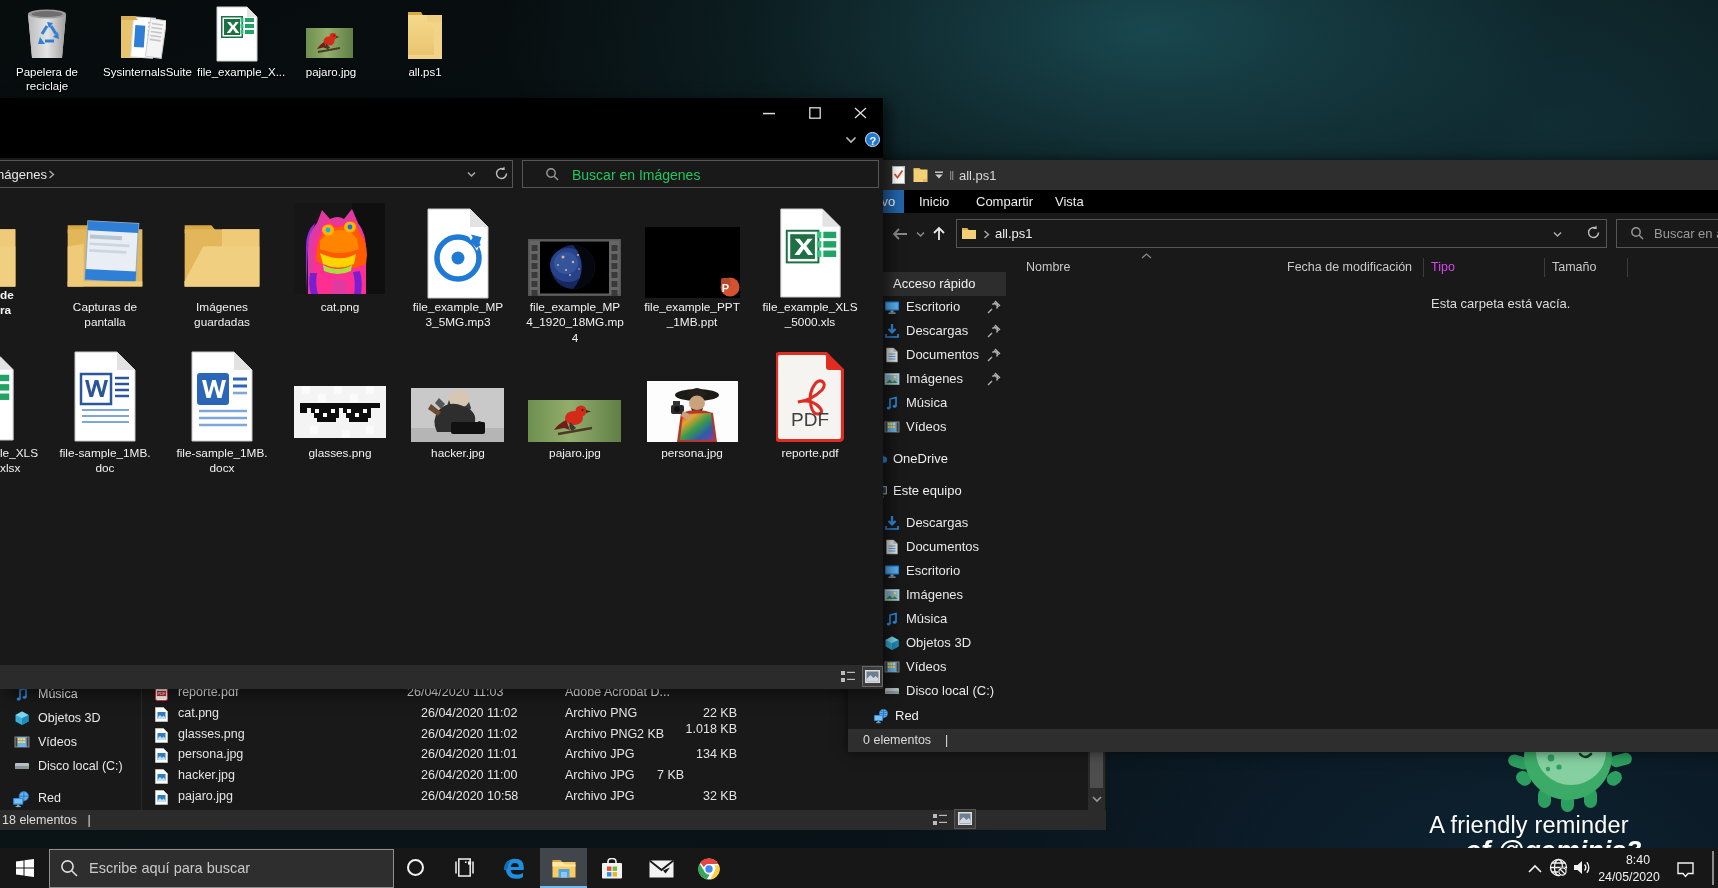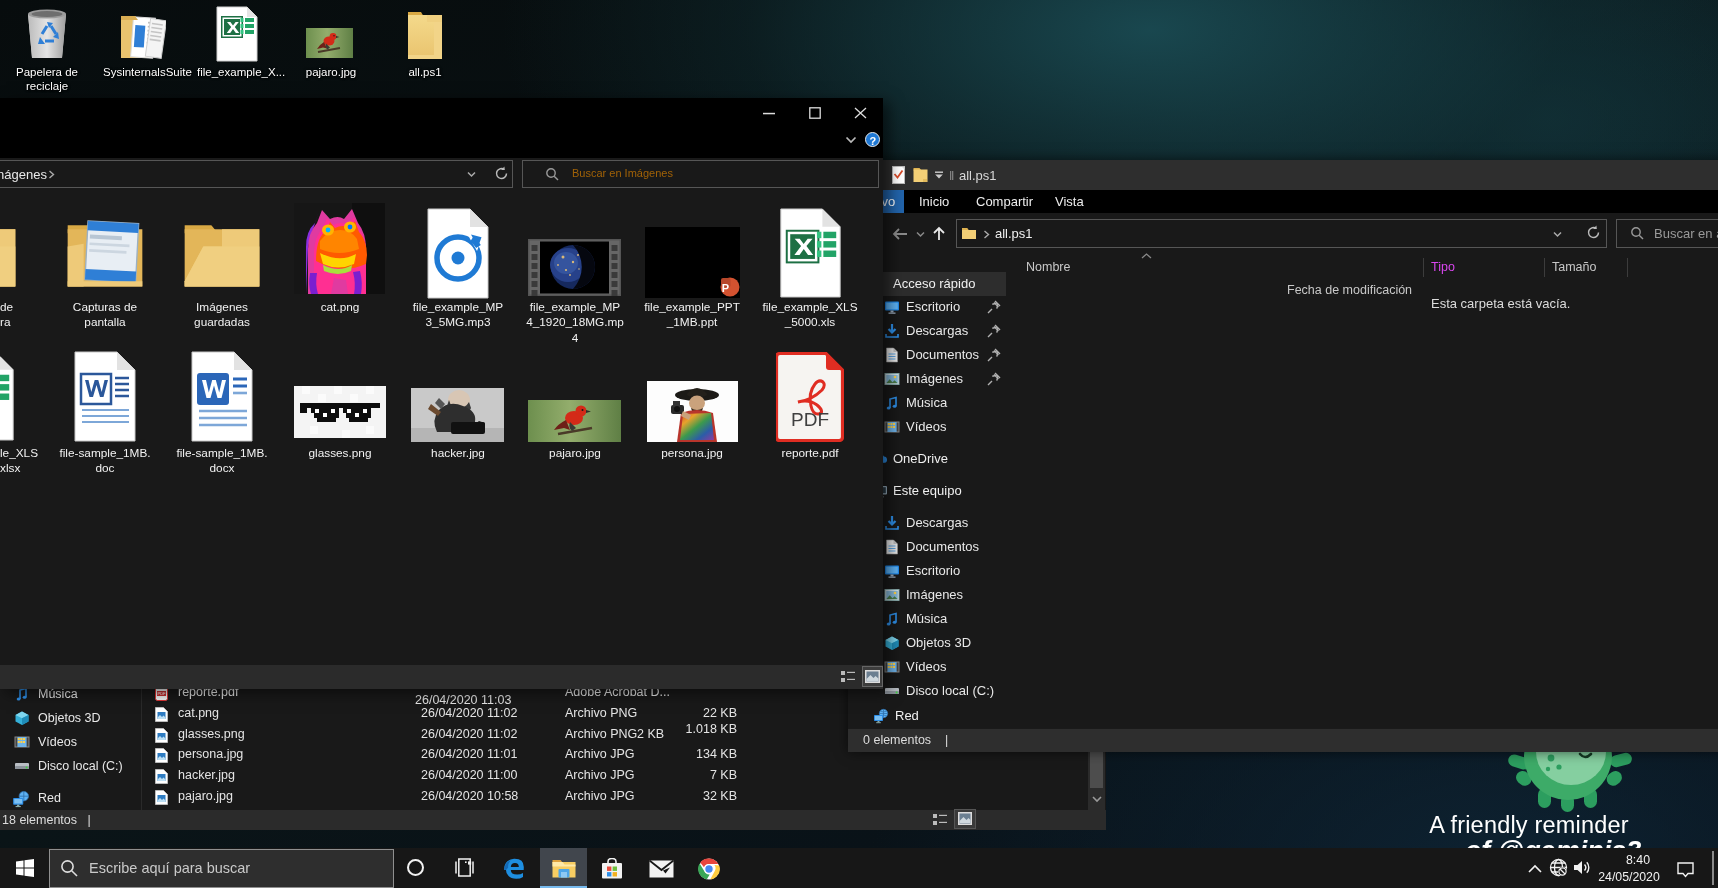--- a/index.html
+++ b/index.html
@@ -201,21 +201,21 @@
     <div class="abs seg" style="left:58px;top:191px;color:#e8e8e8;font-size:12.5px;">Red</div>
 
   <div class="abs" style="left:175px;top:0px;width:930px;height:210px;">
 <div class="abs seg" style="left:0;top:84.0px;height:20.8px;width:930px;color:#e4e4e4;font-size:12.5px;">
         <svg width="13" height="15" viewBox="0 0 13 15" style="position:absolute;left:0;top:2px;">
           <rect x="0.5" y="0.5" width="12" height="14" rx="2" fill="#f4f4f4" stroke="#d33"></rect>
           <rect x="2" y="5" width="9" height="5" fill="#c62f2f"></rect>
           <text x="6.5" y="9" font-size="4" fill="#fff" text-anchor="middle" font-family="Liberation Sans">PDF</text>
         </svg>
         <span style="position:absolute;left:23px;top:1px;">reporte.pdf</span>
-        <span style="position:absolute;left:260px;top:1px;margin-top:8px;">26/04/2020 11:03</span>
+        <span style="position:absolute;left:252px;top:1px;">26/04/2020 11:03</span>
         <span style="position:absolute;left:410px;top:1px;">Adobe Acrobat D...</span>
         <span style="position:absolute;left:482px;top:1px;width:100px;text-align:right;margin-top:37px;">1.018 KB</span>
       </div>
 <div class="abs seg" style="left:0;top:104.8px;height:20.8px;width:930px;color:#e4e4e4;font-size:12.5px;">
         <svg width="13" height="15" viewBox="0 0 13 15" style="position:absolute;left:0;top:2px;">
           <path d="M0.5 .5 h8 l4 4 v10 h-12Z" fill="#fff" stroke="#bbb"></path>
           <rect x="2.5" y="5" width="8" height="7" fill="#2e7cc2"></rect>
           <path d="M2.5 10.5 l2.5 -2.5 2 2 1.5-1.5 2 2 v1.5 h-8Z" fill="#bde0f5"></path>
         </svg>
         <span style="position:absolute;left:23px;top:1px;">cat.png</span>
@@ -247,21 +247,21 @@
       </div>
 <div class="abs seg" style="left:0;top:167.2px;height:20.8px;width:930px;color:#e4e4e4;font-size:12.5px;">
         <svg width="13" height="15" viewBox="0 0 13 15" style="position:absolute;left:0;top:2px;">
           <path d="M0.5 .5 h8 l4 4 v10 h-12Z" fill="#fff" stroke="#bbb"></path>
           <rect x="2.5" y="5" width="8" height="7" fill="#2e7cc2"></rect>
           <path d="M2.5 10.5 l2.5 -2.5 2 2 1.5-1.5 2 2 v1.5 h-8Z" fill="#bde0f5"></path>
         </svg>
         <span style="position:absolute;left:23px;top:1px;">hacker.jpg</span>
         <span style="position:absolute;left:266px;top:1px;">26/04/2020 11:00</span>
         <span style="position:absolute;left:410px;top:1px;">Archivo JPG</span>
-        <span style="position:absolute;left:482px;top:1px;width:100px;text-align:right;">7 KB</span>
+        <span style="position:absolute;left:502px;top:1px;width:100px;">7 KB</span>
       </div>
 <div class="abs seg" style="left:0;top:188.0px;height:20.8px;width:930px;color:#e4e4e4;font-size:12.5px;">
         <svg width="13" height="15" viewBox="0 0 13 15" style="position:absolute;left:0;top:2px;">
           <path d="M0.5 .5 h8 l4 4 v10 h-12Z" fill="#fff" stroke="#bbb"></path>
           <rect x="2.5" y="5" width="8" height="7" fill="#2e7cc2"></rect>
           <path d="M2.5 10.5 l2.5 -2.5 2 2 1.5-1.5 2 2 v1.5 h-8Z" fill="#bde0f5"></path>
         </svg>
         <span style="position:absolute;left:23px;top:1px;">pajaro.jpg</span>
         <span style="position:absolute;left:266px;top:1px;">26/04/2020 10:58</span>
         <span style="position:absolute;left:410px;top:1px;">Archivo JPG</span>
@@ -343,21 +343,21 @@
       <path d="M12.5 7.5 a5 5 0 1 1 -2 -4" stroke="#bbb" stroke-width="1.5" fill="none"></path>
       <path d="M10.5 0.5 v3.5 h-3.5Z" fill="#bbb"></path>
     </svg>
 <div class="abs" style="left:768px;top:59px;width:112px;height:29px;background:#191919;border:1px solid #565656;border-right:none;"></div>
 <svg class="abs" style="left:782px;top:66px;" width="14" height="14" viewBox="0 0 14 14">
       <circle cx="6" cy="6" r="4.2" stroke="#999" stroke-width="1.4" fill="none"></circle>
       <path d="M9.2 9.2 L13 13" stroke="#999" stroke-width="1.4"></path>
     </svg>
 <div class="abs seg" style="left:806px;top:66px;color:#9a9a9a;font-size:13px;">Buscar en a</div>
 <div class="abs seg" style="left:178px;top:100px;color:#c8c8c8;font-size:12.5px;">Nombre</div>
-<div class="abs seg" style="left:439px;top:100px;color:#c8c8c8;font-size:12.5px;margin-top:23px;">Fecha de modificación</div>
+<div class="abs seg" style="left:439px;top:100px;color:#c8c8c8;font-size:12.5px;">Fecha de modificación</div>
 <div class="abs seg" style="left:583px;top:100px;color:#d946ef;font-size:12.5px;">Tipo</div>
 <div class="abs seg" style="left:704px;top:100px;color:#c8c8c8;font-size:12.5px;">Tamaño</div>
 <svg class="abs" style="left:293px;top:93px;" width="11" height="6" viewBox="0 0 11 6">
       <path d="M1 5 L5.5 1 10 5" stroke="#888" stroke-width="1.3" fill="none"></path>
     </svg>
 <div class="abs" style="left:575px;top:98px;width:1px;height:19px;background:#3c3c3c;"></div>
 <div class="abs" style="left:696px;top:98px;width:1px;height:19px;background:#3c3c3c;"></div>
 <div class="abs" style="left:779px;top:98px;width:1px;height:19px;background:#3c3c3c;"></div>
 <div class="abs seg" style="left:583px;top:136px;color:#dcdcdc;font-size:13px;">Esta carpeta está vacía.</div>
 <div class="abs" style="left:0;top:112px;width:158px;height:24px;background:#2d2d2d;"></div>
@@ -548,21 +548,21 @@
     </svg>
 <svg class="abs" style="left:494px;top:68px;" width="15" height="15" viewBox="0 0 15 15">
       <path d="M12.5 7.5 a5 5 0 1 1 -2 -4" stroke="#bbb" stroke-width="1.5" fill="none"></path>
       <path d="M10.5 0.5 v3.5 h-3.5Z" fill="#bbb"></path>
     </svg>
 <div class="abs" style="left:522px;top:62px;width:357px;height:28px;background:#191919;border:1px solid #565656;"></div>
 <svg class="abs" style="left:545px;top:69px;" width="14" height="14" viewBox="0 0 14 14">
       <circle cx="6" cy="6" r="4.2" stroke="#999" stroke-width="1.4" fill="none"></circle>
       <path d="M9.2 9.2 L13 13" stroke="#999" stroke-width="1.4"></path>
     </svg>
-<div class="abs seg" style="left:572px;top:69px;color:#a16207;font-size:11px;">Buscar en Imágenes</div>
+<div class="abs seg" style="left:572px;top:69px;color:#22c55e;font-size:14px;">Buscar en Imágenes</div>
 <div class="abs" style="left:0;top:567px;width:883px;height:24px;background:#2b2b2b;"></div>
 <svg class="abs" style="left:840px;top:571px;" width="16" height="16" viewBox="0 0 16 16">
       <g fill="#bbb">
         <rect x="1" y="2" width="4" height="4"></rect>
         <rect x="7" y="2.8" width="8" height="1.2"></rect>
         <rect x="1" y="9" width="4" height="4"></rect>
         <rect x="7" y="9.8" width="8" height="1.2"></rect>
       </g>
     </svg>
 <div class="abs" style="left:862px;top:568px;width:21px;height:21px;background:#3d3d3d;border:1px solid #666;"></div>
@@ -570,21 +570,21 @@
       <rect x="0" y="0" width="15" height="13" fill="#ddd"></rect>
       <rect x="1.5" y="1.5" width="12" height="10" fill="#6b7f91"></rect>
       <path d="M1.5 9 l4 -4 3 3 2-2 3 2.5 v3 h-12Z" fill="#cfd8de"></path>
     </svg>
 <svg class="abs" style="left:-62px;top:116px;" width="80" height="81" viewBox="0 0 60 60">
 <path d="M2 8 h20 l5 6 h-25Z" fill="#d9a944"></path>
 <path d="M2 11 h56 v43 H2Z" fill="#e3b659"></path>
 <path d="M30 11 h28 v43 H2 v-4 l14 -26 h14Z" fill="#eeca79"></path>
 <path d="M16 24 h42 v30 H2 v-4Z" fill="#f0cf80"></path>
 </svg>
-<div class="abs seg" style="left:0px;top:202px;color:#f2f2f2;font-size:11.8px;line-height:15.3px;">de<br>ra</div>
+<div class="abs seg" style="left:0px;top:190px;color:#f2f2f2;font-size:11.8px;line-height:15.3px;font-weight:bold;">de<br>ra</div>
 <svg class="abs" style="left:65px;top:116px;" width="80" height="81" viewBox="0 0 60 60">
 <path d="M2 8 h20 l5 6 h-25Z" fill="#d9a944"></path>
 <path d="M2 11 h56 v43 H2Z" fill="#e3b659"></path>
 <g transform="rotate(3 38 30)">
         <rect x="16" y="6" width="38" height="44" fill="#e8eef4" stroke="#9ab0c4"></rect>
         <rect x="16" y="6" width="38" height="7" fill="#2f7fd6"></rect>
         <rect x="18" y="16" width="24" height="3" fill="#b8c6d4"></rect>
         <rect x="18" y="22" width="30" height="2" fill="#ccd6e0"></rect>
         <rect x="18" y="27" width="28" height="2" fill="#ccd6e0"></rect>
         <rect x="16" y="42" width="38" height="8" fill="#2f7fd6"></rect>

